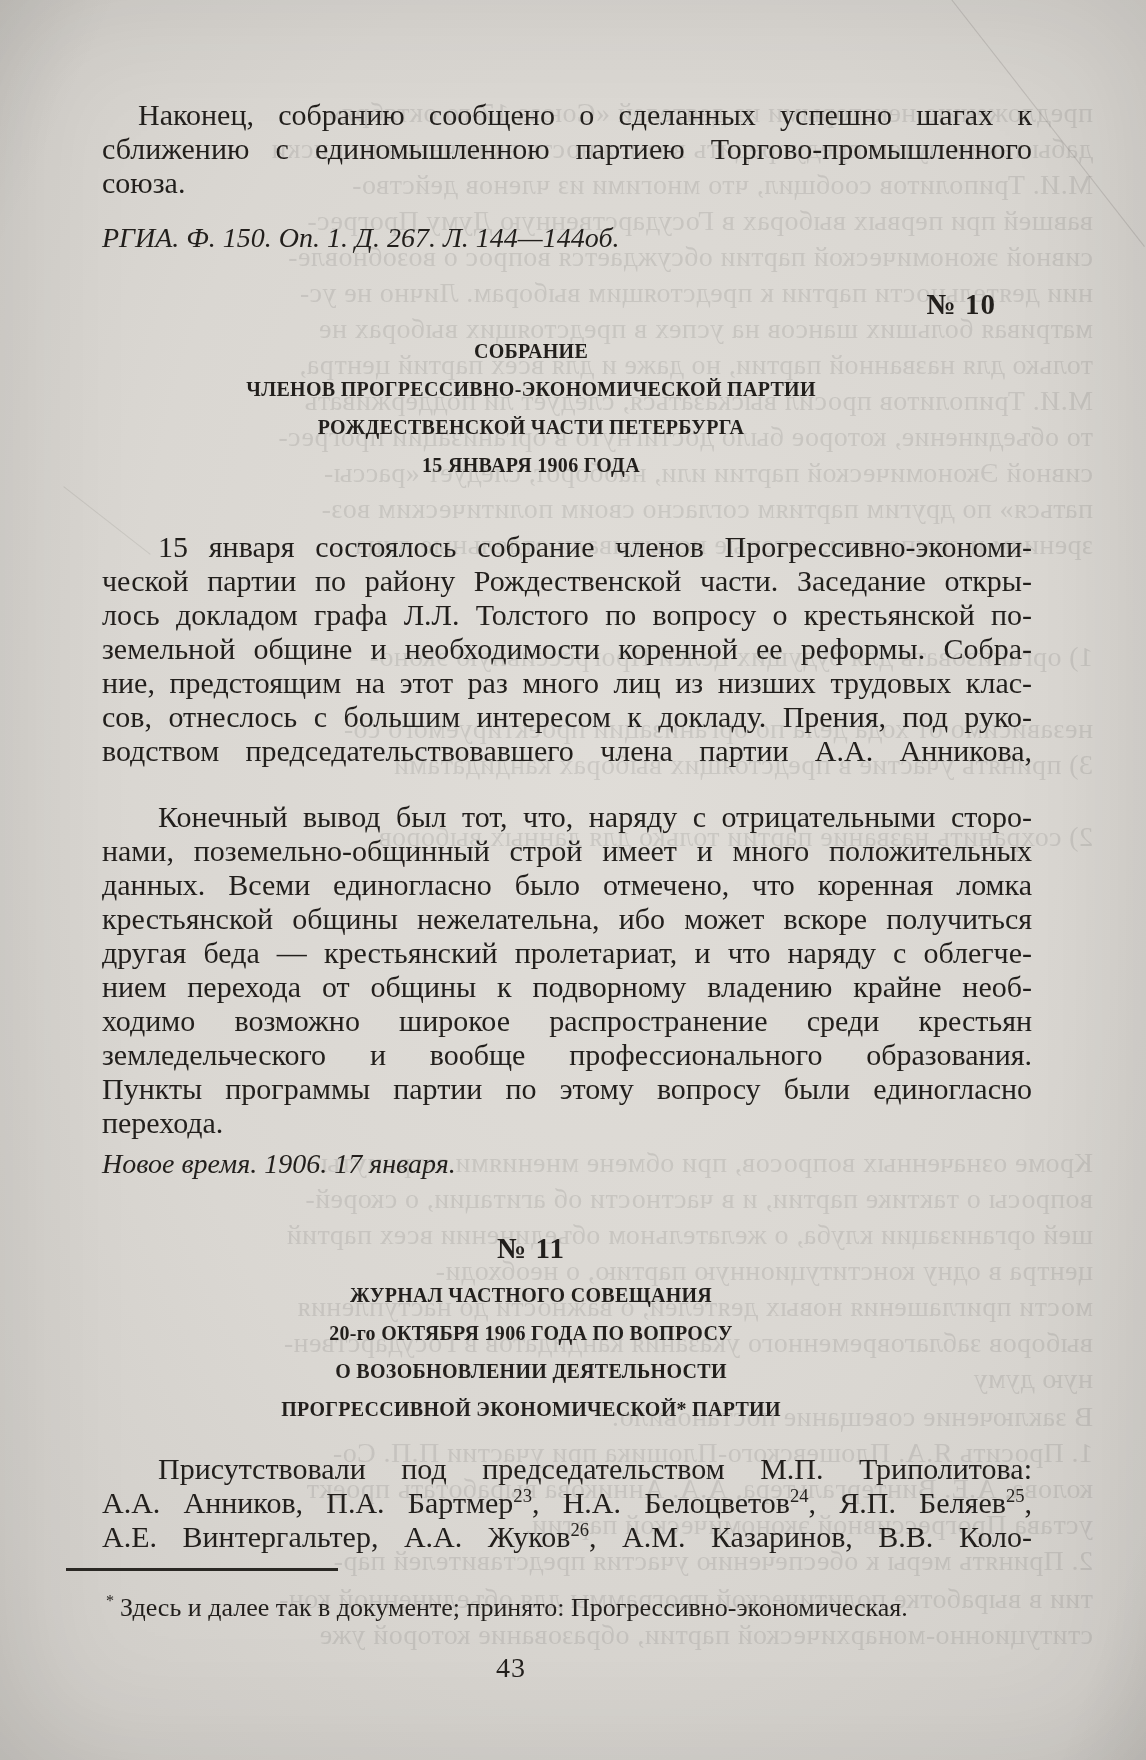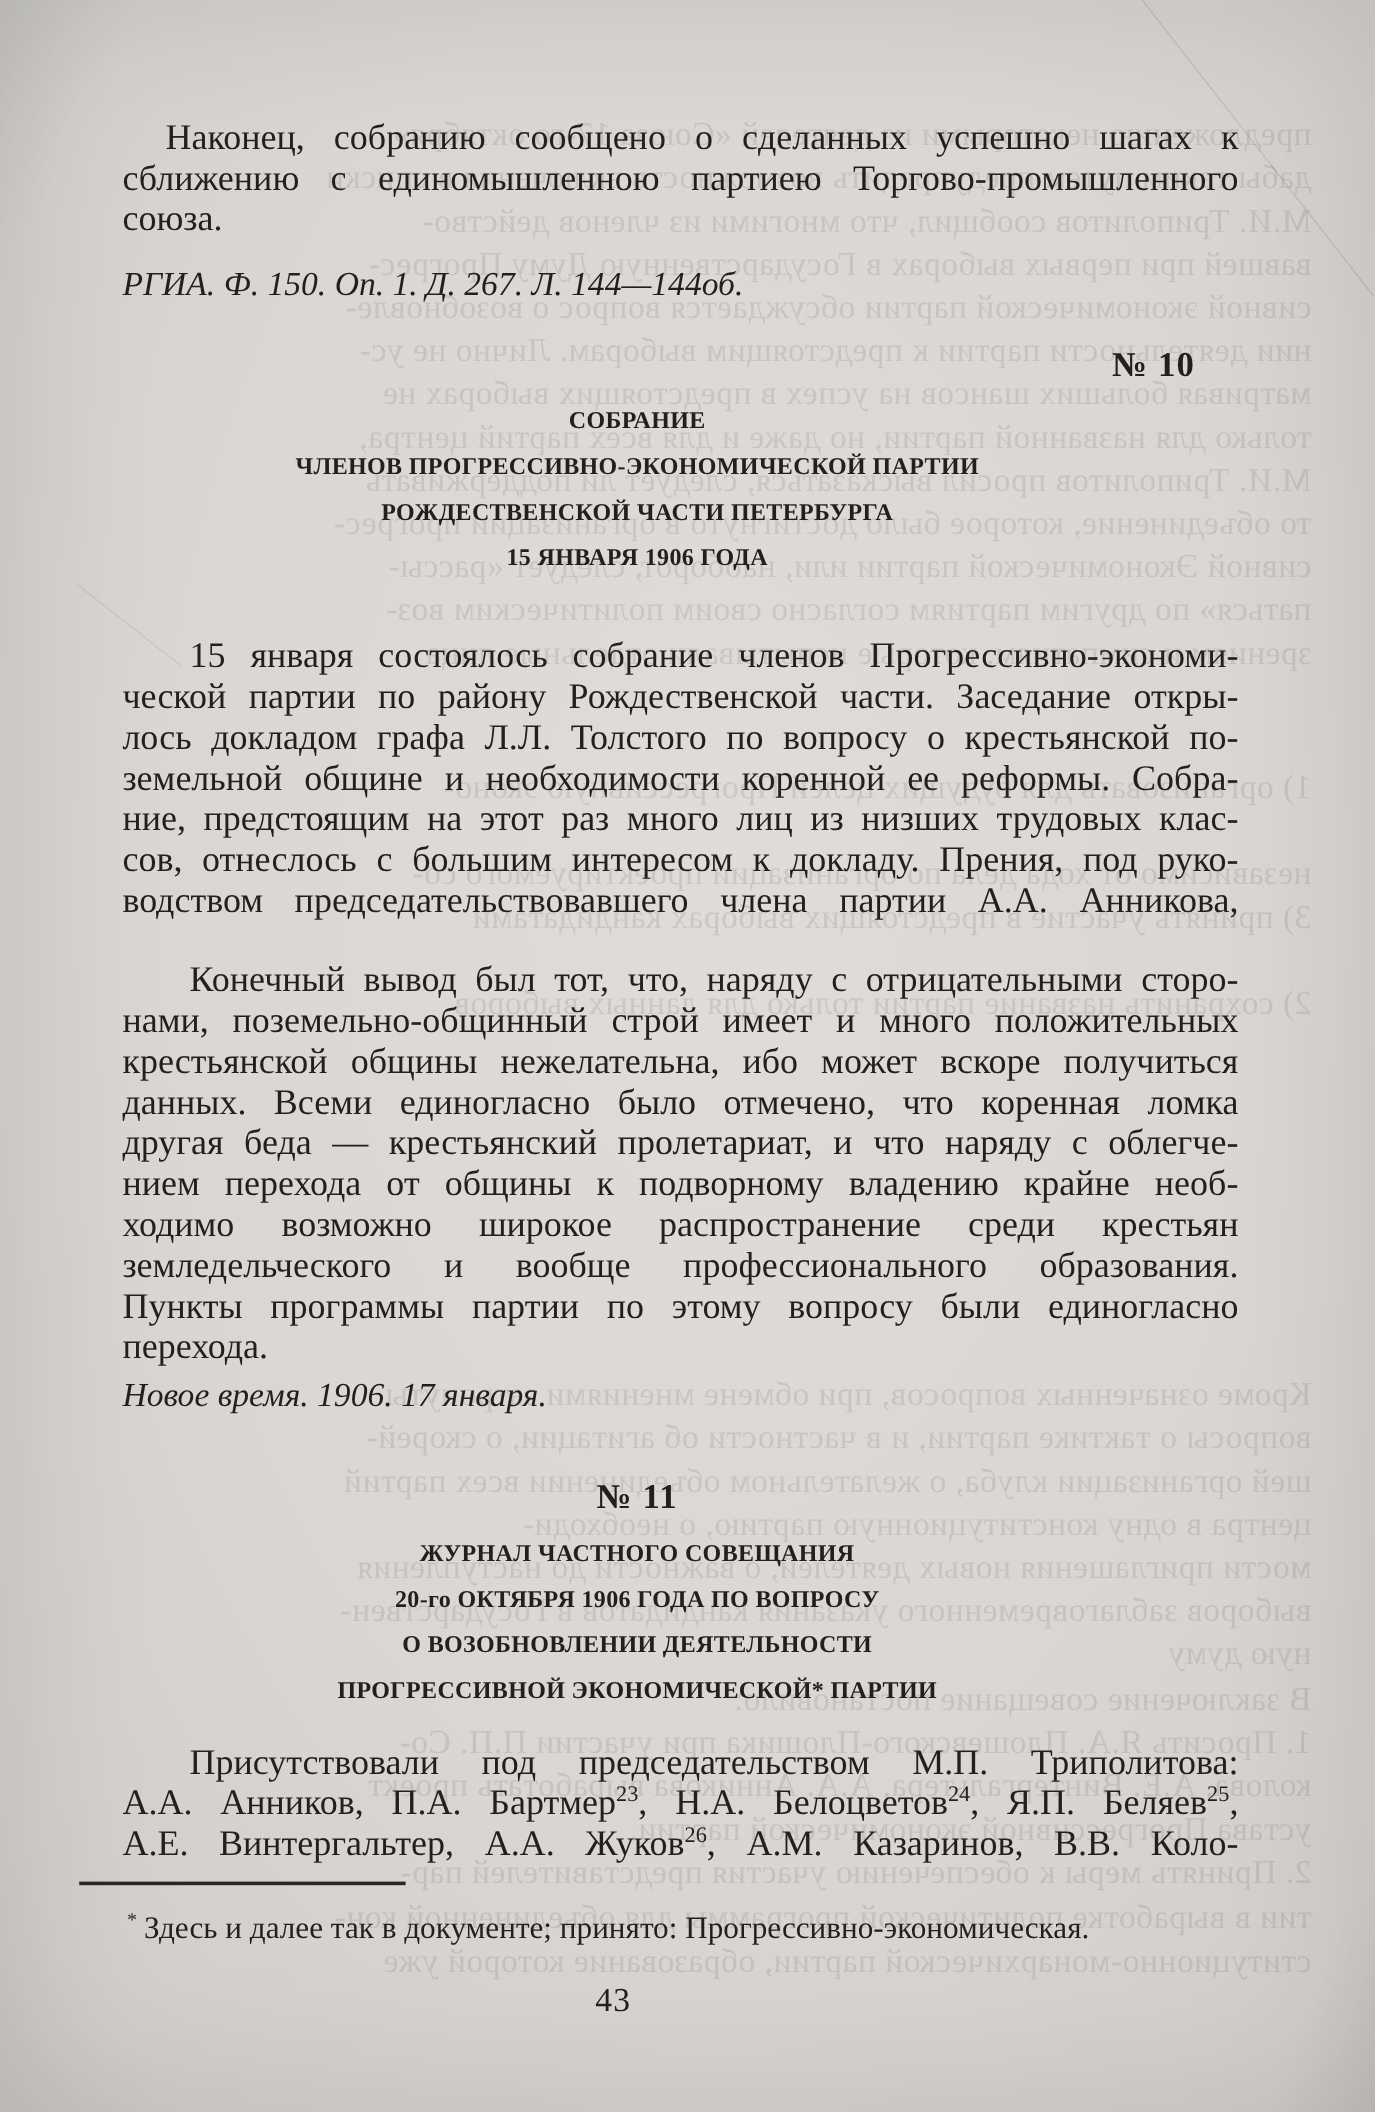--- a/index.html
+++ b/index.html
@@ -122,22 +122,22 @@
       <div class="line jl">лось докладом графа Л.Л. Толстого по вопросу о крестьянской по-</div>
       <div class="line jl">земельной общине и необходимости коренной ее реформы. Собра-</div>
       <div class="line jl">ние, предстоящим на этот раз много лиц из низших трудовых клас-</div>
       <div class="line jl">сов, отнеслось с большим интересом к докладу. Прения, под руко-</div>
       <div class="line jl">водством председательствовавшего члена партии А.А. Анникова,</div>
     </div>
 
     <div class="col" style="top:800px;">
       <div class="line jl indent-lg">Конечный вывод был тот, что, наряду с отрицательными сторо-</div>
       <div class="line jl">нами, поземельно-общинный строй имеет и много положительных</div>
+      <div class="line jl">данных. Всеми единогласно было отмечено, что коренная ломка</div>
       <div class="line jl">крестьянской общины нежелательна, ибо может вскоре получиться</div>
-      <div class="line jl">данных. Всеми единогласно было отмечено, что коренная ломка</div>
       <div class="line jl">другая беда — крестьянский пролетариат, и что наряду с облегче-</div>
       <div class="line jl">нием перехода от общины к подворному владению крайне необ-</div>
       <div class="line jl">ходимо возможно широкое распространение среди крестьян</div>
       <div class="line jl">земледельческого и вообще профессионального образования.</div>
       <div class="line jl">Пункты программы партии по этому вопросу были единогласно</div>
       <div class="line">перехода.</div>
     </div>
 
     <div class="col cite" style="top:1148px;">Новое время. 1906. 17 января.</div>
 

